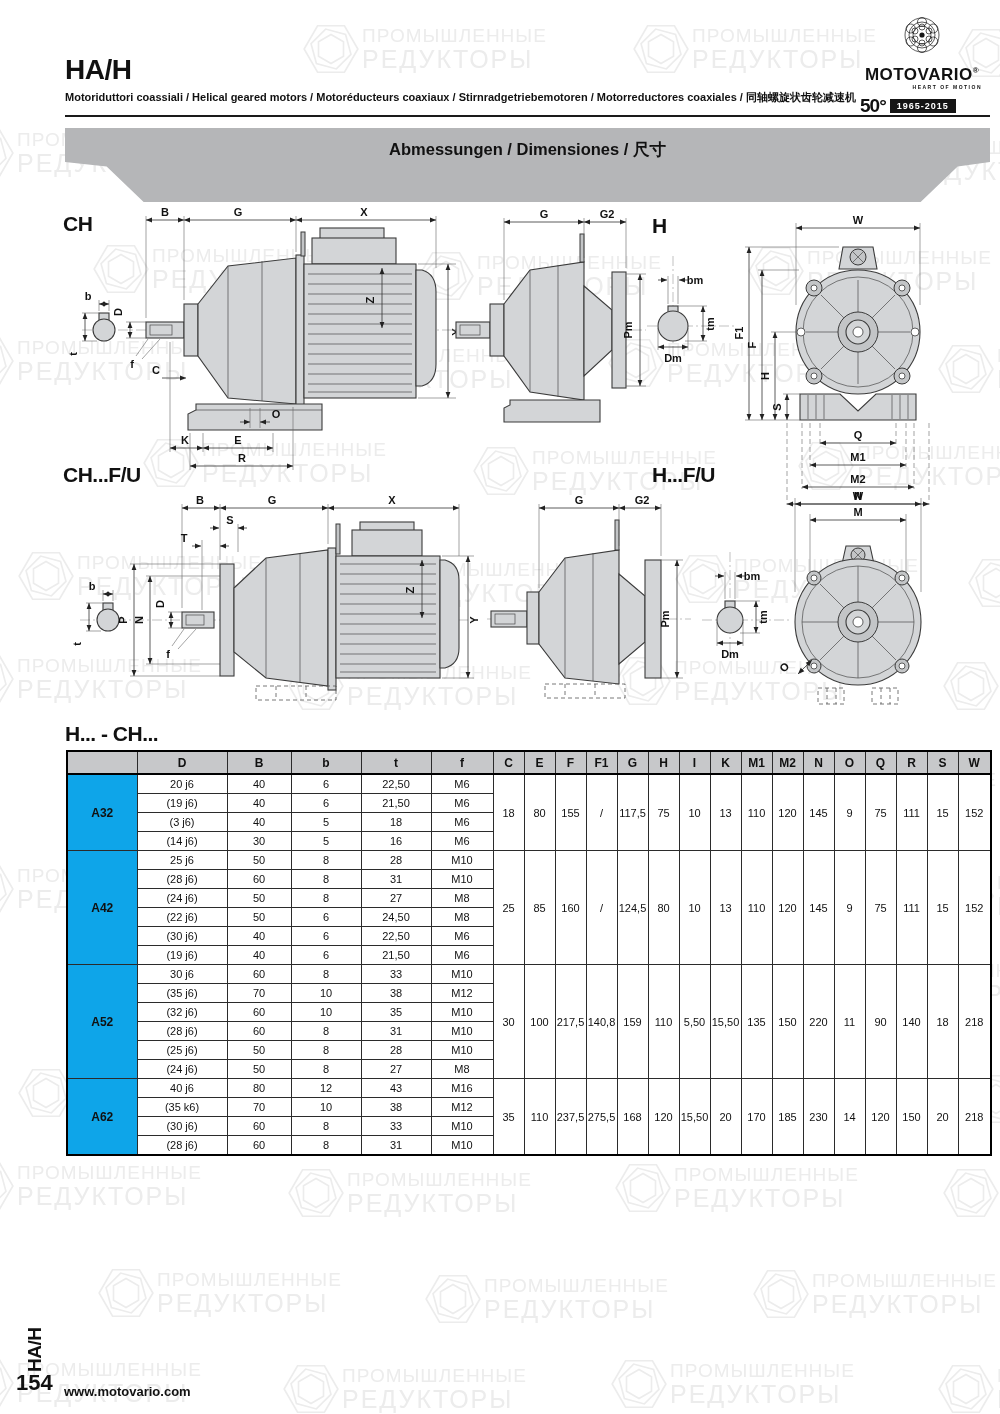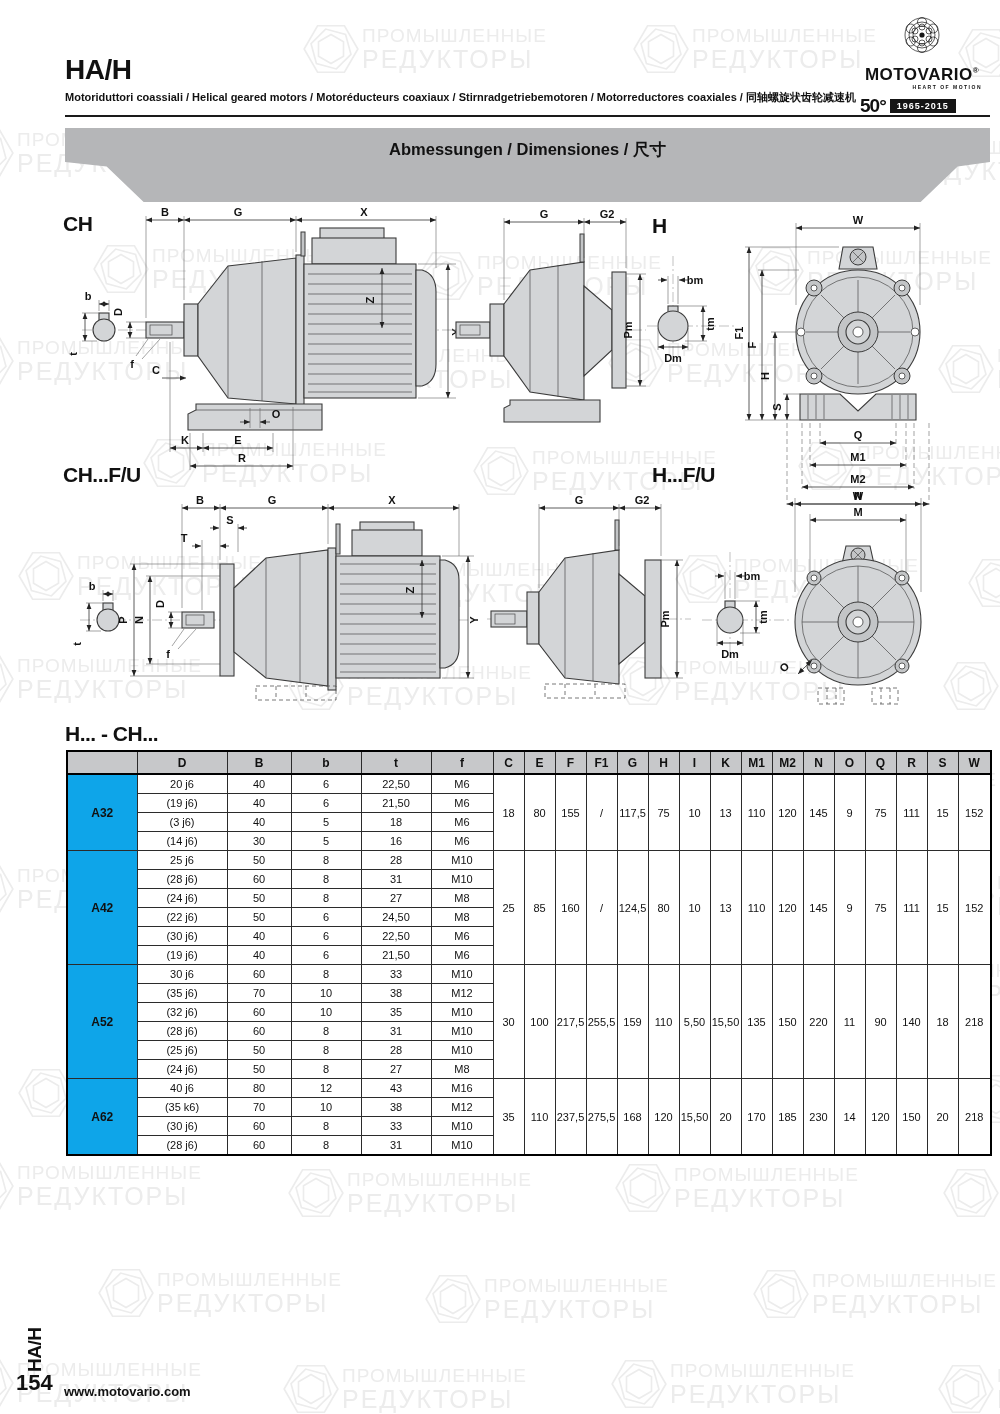--- a/index.html
+++ b/index.html
@@ -1243,21 +1243,21 @@
       <tr>
         <td rowspan="6" class="grp">A52</td>
         <td>30 j6</td>
         <td>60</td>
         <td>8</td>
         <td>33</td>
         <td>M10</td>
         <td rowspan="6">30</td>
         <td rowspan="6">100</td>
         <td rowspan="6">217,5</td>
-        <td rowspan="6">255,5</td>
+        <td rowspan="6">140,8</td>
         <td rowspan="6">159</td>
         <td rowspan="6">110</td>
         <td rowspan="6">5,50</td>
         <td rowspan="6">15,50</td>
         <td rowspan="6">135</td>
         <td rowspan="6">150</td>
         <td rowspan="6">220</td>
         <td rowspan="6">11</td>
         <td rowspan="6">90</td>
         <td rowspan="6">140</td>

